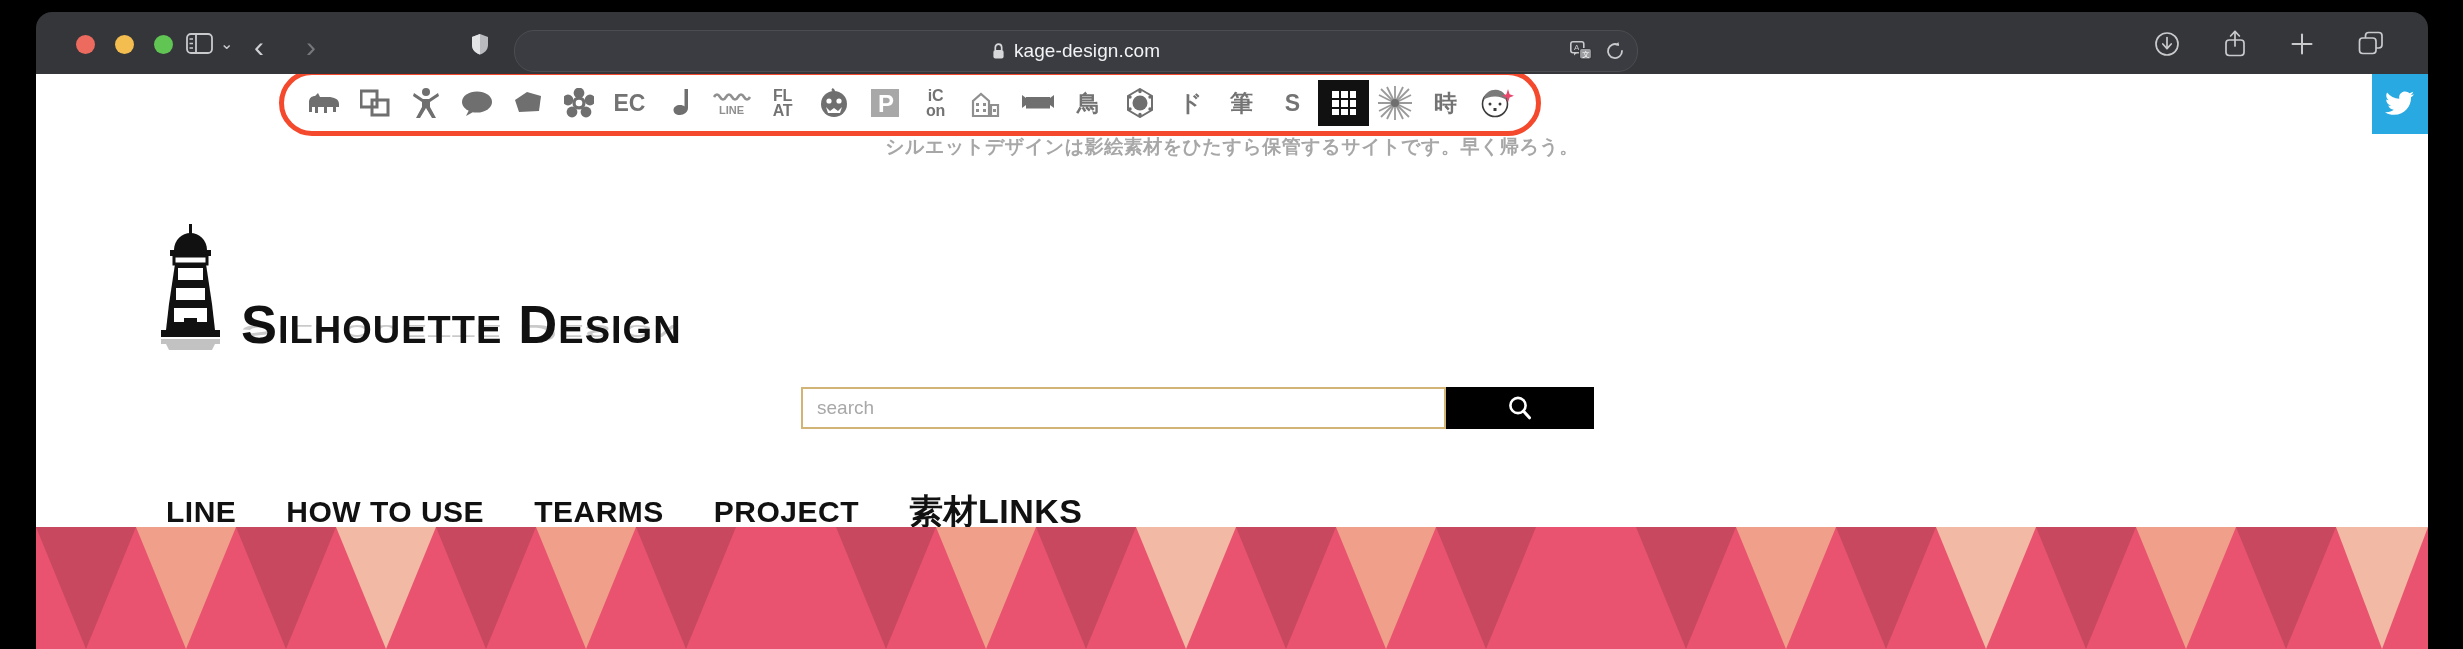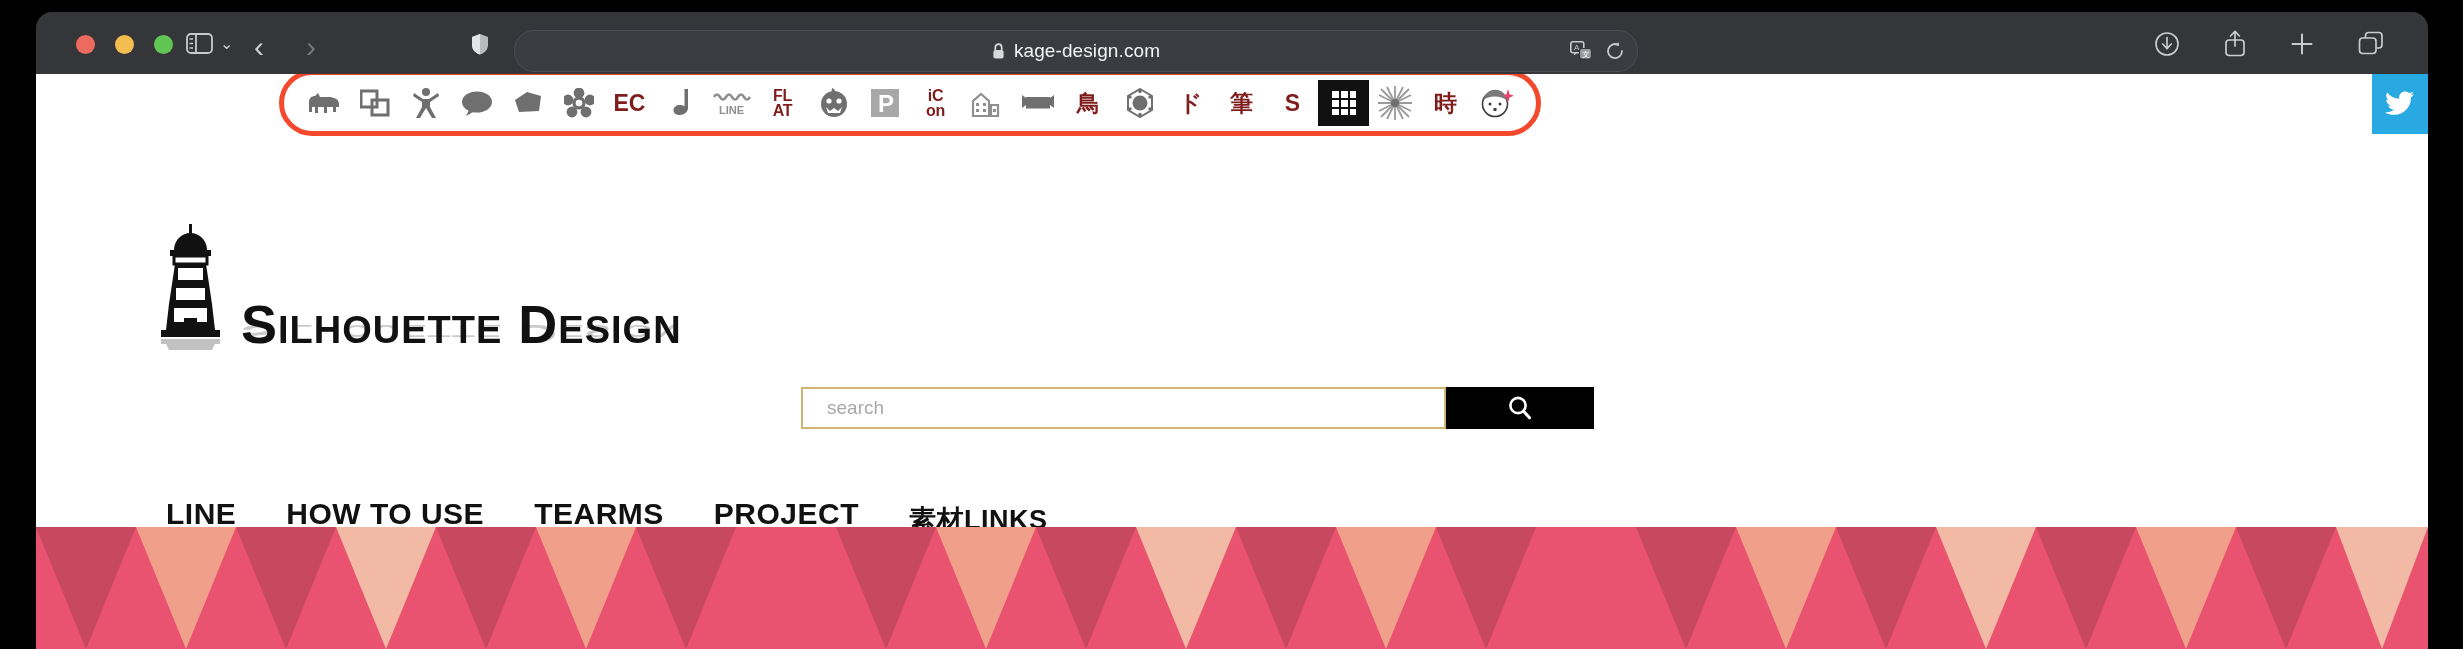--- a/index.html
+++ b/index.html
@@ -56,21 +56,21 @@
     color:#ffffff;font-size:21px;font-weight:700;letter-spacing:.6px;
     font-variant:small-caps;
   }
   .tpc-strip{
     position:absolute;left:243px;top:-4px;height:66px;
     border:5px solid #f4492d;border-radius:34px;background:#fff;
     display:flex;align-items:center;padding:0 14px;box-sizing:border-box;
   }
   .tpc-ic{
     width:51px;height:46px;display:flex;align-items:center;justify-content:center;
-    color:#7f1d1d;font-size:23px;font-weight:800;flex:0 0 auto;
+    color:#737373;font-size:23px;font-weight:800;flex:0 0 auto;
   }
   .tpc-ic.black{background:#111;color:#fff;}
   .tpc-sub{font-size:16px;font-weight:800;line-height:.95;text-align:center;letter-spacing:-.3px;}
   .twitter{
     position:absolute;right:0;top:0;width:56px;height:60px;background:#29a9e1;
     display:flex;align-items:center;justify-content:center;
   }
 
   
   .tagline{
@@ -90,33 +90,33 @@
     position:absolute;left:0;top:46px;font-size:54px;font-weight:700;
     color:#111;font-variant:small-caps;letter-spacing:1px;line-height:.95;
     transform:scaleY(-.45);transform-origin:top left;opacity:.22;
   }
 
   
   .search-row{position:absolute;left:765px;top:313px;display:flex;align-items:stretch;}
   .search-input{
     width:645px;height:42px;box-sizing:border-box;
     border:2px solid #d3b477;background:#fff;outline:none;
-    font-size:19px;color:#555;padding:0 24px;
+    font-size:19px;color:#555;padding:0 14px;
     font-family:"Liberation Sans", sans-serif;
   }
   .search-input::placeholder{color:#a8a8a8;}
   .search-btn{
     width:148px;height:42px;background:#000;border:none;cursor:pointer;
     display:flex;align-items:center;justify-content:center;
   }
 
   
   .nav{position:absolute;left:130px;top:415px;display:flex;gap:50px;align-items:center;}
   .nav a{color:#111;font-size:30px;font-weight:700;text-decoration:none;letter-spacing:.5px;}
-  .nav a.jp{font-size:27px;margin-top:13px;}
+  .nav a.jp{font-size:34px;}
 
   
   .cats{position:absolute;left:118px;top:495px;display:flex;align-items:center;gap:24px;}
   .cat{width:58px;height:58px;display:flex;align-items:center;justify-content:center;}
   .cats-more{color:#111;font-size:19px;font-weight:700;margin-left:18px;}
 
   
   .promo{
     position:absolute;left:2043px;top:257px;width:268px;height:268px;border-radius:50%;
     background:#c9392b;color:#fff;text-align:center;
@@ -388,20 +388,21 @@
           </div>
         </div>
 
         <div class="twitter">
           <svg width="30" height="26" viewBox="0 0 30 26">
             <path d="M29 3.2 c-1.05 .47 -2.2 .79 -3.4 .93 1.22 -.73 2.16 -1.9 2.6 -3.28 -1.15 .68 -2.42 1.17 -3.77 1.44 C23.35 1.13 21.8 .4 20.1 .4 c-3.28 0 -5.93 2.66 -5.93 5.93 0 .46 .05 .92 .15 1.35 C9.4 7.43 5 5.05 2.05 1.42 1.54 2.3 1.25 3.32 1.25 4.4 c0 2.06 1.05 3.88 2.64 4.94 -.97 -.03 -1.89 -.3 -2.69 -.74 v .07 c0 2.88 2.05 5.28 4.76 5.82 -.5 .14 -1.02 .21 -1.56 .21 -.38 0 -.75 -.04 -1.11 -.11 .75 2.35 2.94 4.06 5.53 4.11 -2.03 1.59 -4.58 2.54 -7.36 2.54 -.48 0 -.95 -.03 -1.41 -.08 2.62 1.68 5.74 2.66 9.09 2.66 10.9 0 16.87 -9.03 16.87 -16.87 l -.02 -.77 C27.2 5.43 28.2 4.39 29 3.2 z" fill="#ffffff"></path>
           </svg>
         </div>
       </div>
 
+      <div class="tagline">シルエットデザインは影絵素材をひたすら保管するサイトです。早く帰ろう。</div>
 
       <div class="logo-wrap">
         <svg class="lighthouse" width="80" height="128" viewBox="0 0 80 128">
           <g fill="#111">
             <rect x="38" y="2" width="3" height="10"></rect>
             <path d="M23 28 C23 18 31 11 39.5 11 C48 11 56 18 56 28 Z"></path>
             <rect x="19" y="28" width="41" height="6"></rect>
             <rect x="23" y="34" width="33" height="8" fill="#fff"></rect>
             <rect x="23" y="34" width="33" height="8" fill="none" stroke="#111" stroke-width="3"></rect>
             <path d="M24 42 L55 42 L58 62 L21 62 Z"></path>

